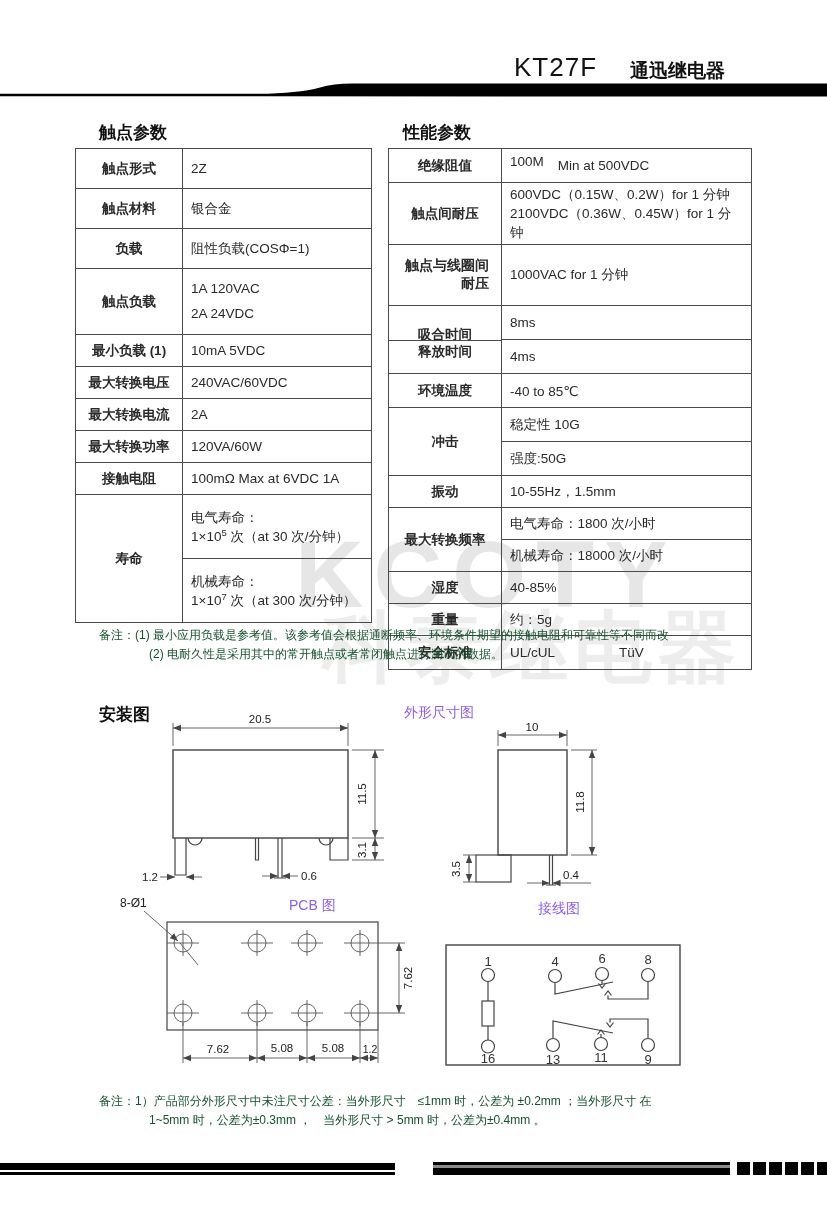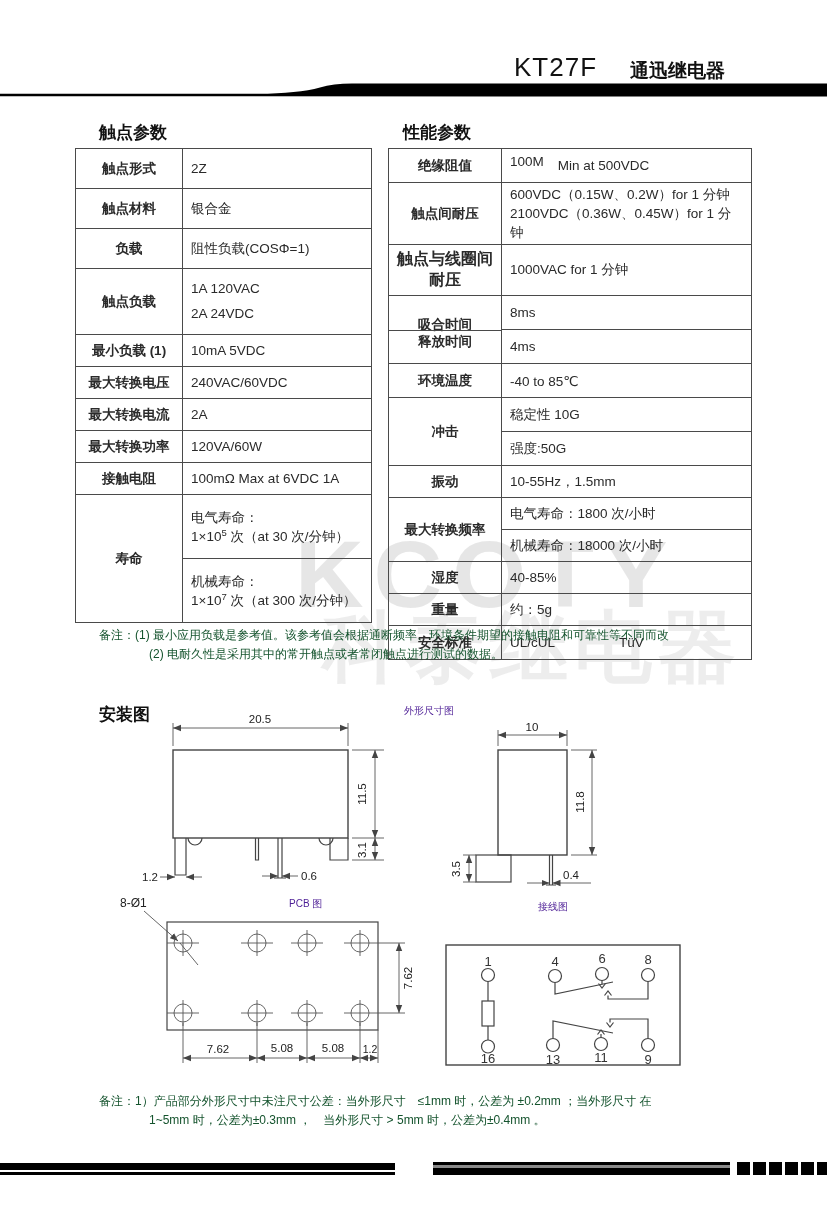--- a/index.html
+++ b/index.html
@@ -8,21 +8,21 @@
   .abs{position:absolute;}
   
   .model{font-size:26px;font-weight:500;letter-spacing:1px;color:#111;}
   .category{font-size:19px;font-weight:bold;color:#111;}
   
   .wm1{font-size:95px;font-weight:bold;color:#cfcfcf;opacity:.5;letter-spacing:10px;z-index:0;}
   .wm2{font-size:78px;font-weight:bold;color:#d8d8d8;opacity:.45;letter-spacing:6px;z-index:0;}
   .z1{z-index:1;}
   
   .sec-title{font-size:17px;font-weight:bold;color:#111;}
-  .sub-title{font-size:10px;color:#4c1d95;}
+  .sub-title{font-size:14px;color:#8b5cf6;}
   
   table.ptable{border-collapse:collapse;table-layout:fixed;background:transparent;z-index:1;position:absolute;}
   table.ptable td{border:1.5px solid #4a4a4a;font-size:13.5px;color:#2a2a2a;vertical-align:middle;background:transparent;}
   td.lab{text-align:center;padding:0 2px;font-weight:bold;}
   td.val{text-align:left;padding:2px 8px;}
   tr.r30 td{height:27px;} tr.r32 td{height:29px;}
   tr.r38 td{height:35px;} tr.r58 td{height:55px;} tr.r62 td{height:59px;} tr.r64 td{height:61px;}
   .two-line div{line-height:19px;}
   .gap-lines div{line-height:22px;margin:3px 0;}
   .life div{line-height:19px;}
@@ -137,21 +137,21 @@
         <td class="val"><span class="raise">100M</span><span>Min at 500VDC</span></td>
         </tr>
     <tr class="r58">
           <td class="lab">触点间耐压</td>
         <td class="val two-line">
             <div>600VDC（0.15W、0.2W）for 1 分钟</div>
             <div>2100VDC（0.36W、0.45W）for 1 分钟</div>
           </td>
         </tr>
     <tr class="r30">
-          <td class="lab" style="padding:4px;font-size:16px;">触点与线圈间耐压</td>
+          <td class="lab" style="padding:12px;font-size:14px;text-align:right;">触点与线圈间耐压</td>
           <td class="val">1000VAC for 1 分钟</td>
         </tr>
     <tr class="r32">
       <td class="lab strike" rowspan="2">
         <div class="strike-inner">
               <div>吸合时间</div>
               <div>释放时间</div>
             </div>
       </td>
       <td class="val">8ms</td>

